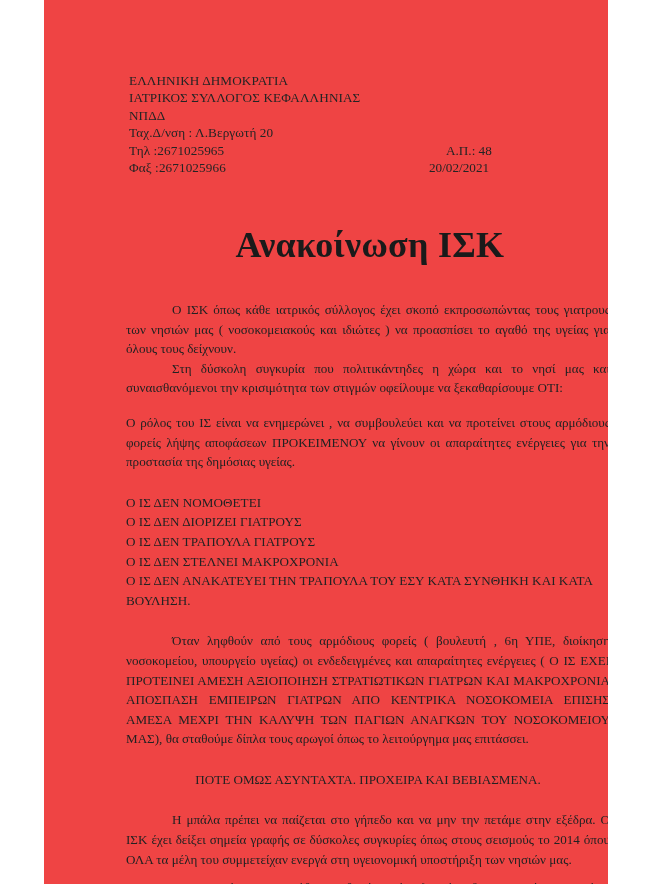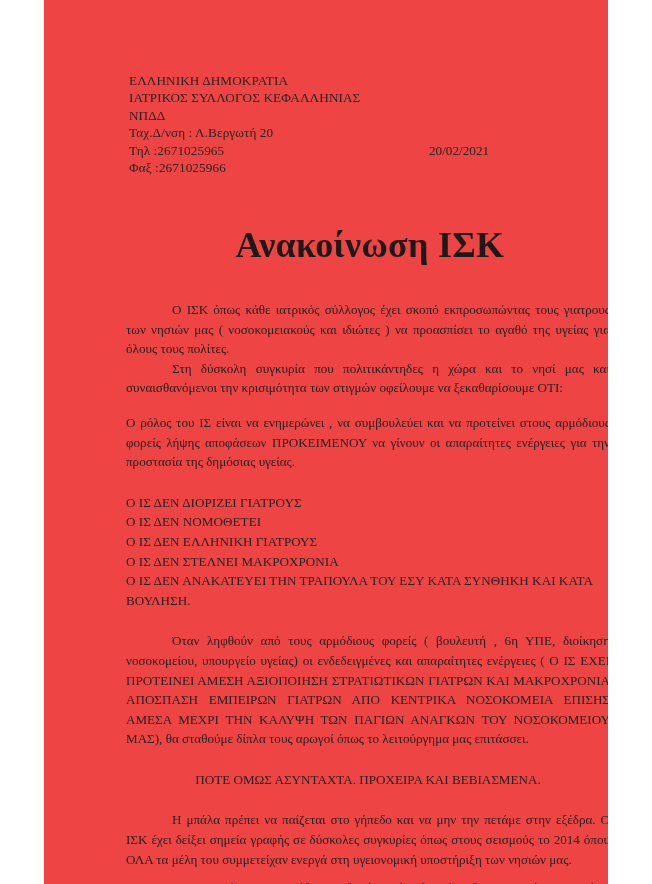--- a/index.html
+++ b/index.html
@@ -135,43 +135,44 @@
       <div class="lh-line">ΙΑΤΡΙΚΟΣ ΣΥΛΛΟΓΟΣ ΚΕΦΑΛΛΗΝΙΑΣ</div>
       <div class="lh-line">ΝΠΔΔ</div>
       <div class="lh-line">Ταχ.Δ/νση : Λ.Βεργωτή 20</div>
 
       <div class="lh-split">
         <div class="lh-left">
           <div class="lh-line">Τηλ :2671025965</div>
           <div class="lh-line">Φαξ :2671025966</div>
         </div>
         <div class="lh-right">
+          <div class="ref-line ref-no">Α.Π.: 48</div>
           <div class="ref-line">20/02/2021</div>
         </div>
       </div>
     </div>
   </div>
 
   <div class="doc-title">Ανακοίνωση ΙΣΚ</div>
 
   <div class="body">
 
-    <p class="para indent">Ο ΙΣΚ όπως κάθε ιατρικός σύλλογος έχει σκοπό εκπροσωπώντας τους γιατρους των νησιών μας ( νοσοκομειακούς και ιδιώτες ) να προασπίσει το αγαθό της υγείας για όλους τους πολίτες.</p>
+    <p class="para indent">Ο ΙΣΚ όπως κάθε ιατρικός σύλλογος έχει σκοπό εκπροσωπώντας τους γιατρους των νησιών μας ( νοσοκομειακούς και ιδιώτες ) να προασπίσει το αγαθό της υγείας για όλους τους δείχνουν.</p>
     <p class="para indent">Στη δύσκολη συγκυρία που πολιτικάντηδες η χώρα και το νησί μας και συναισθανόμενοι την κρισιμότητα των στιγμών οφείλουμε να ξεκαθαρίσουμε ΟΤΙ:</p>
 
     <div class="gap-md"></div>
 
     <p class="para">Ο ρόλος του ΙΣ είναι να ενημερώνει , να συμβουλεύει και να προτείνει στους αρμόδιους φορείς λήψης αποφάσεων ΠΡΟΚΕΙΜΕΝΟΥ να γίνουν οι απαραίτητες ενέργειες για την προστασία της δημόσιας υγείας.</p>
 
     <div class="gap-lg"></div>
 
     <ul class="stmt-list">
+      <li class="stmt">Ο ΙΣ ΔΕΝ ΝΟΜΟΘΕΤΕΙ</li>
       <li class="stmt">Ο ΙΣ ΔΕΝ ΔΙΟΡΙΖΕΙ ΓΙΑΤΡΟΥΣ</li>
-      <li class="stmt">Ο ΙΣ ΔΕΝ ΝΟΜΟΘΕΤΕΙ</li>
-      <li class="stmt">Ο ΙΣ ΔΕΝ ΕΛΛΗΝΙΚΗ ΓΙΑΤΡΟΥΣ</li>
+      <li class="stmt">Ο ΙΣ ΔΕΝ ΤΡΑΠΟΥΛΑ ΓΙΑΤΡΟΥΣ</li>
       <li class="stmt">Ο ΙΣ ΔΕΝ ΣΤΕΛΝΕΙ ΜΑΚΡΟΧΡΟΝΙΑ</li>
       <li class="stmt">Ο ΙΣ ΔΕΝ ΑΝΑΚΑΤΕΥΕΙ ΤΗΝ ΤΡΑΠΟΥΛΑ ΤΟΥ ΕΣΥ ΚΑΤΑ ΣΥΝΘΗΚΗ ΚΑΙ ΚΑΤΑ ΒΟΥΛΗΣΗ.</li>
     </ul>
 
     <div class="gap-lg"></div>
 
     <p class="para indent">Όταν ληφθούν από τους αρμόδιους φορείς ( βουλευτή , 6η ΥΠΕ, διοίκηση νοσοκομείου, υπουργείο υγείας) οι ενδεδειγμένες και απαραίτητες ενέργειες ( Ο ΙΣ ΕΧΕΙ ΠΡΟΤΕΙΝΕΙ ΑΜΕΣΗ ΑΞΙΟΠΟΙΗΣΗ ΣΤΡΑΤΙΩΤΙΚΩΝ ΓΙΑΤΡΩΝ ΚΑΙ ΜΑΚΡΟΧΡΟΝΙΑ ΑΠΟΣΠΑΣΗ ΕΜΠΕΙΡΩΝ ΓΙΑΤΡΩΝ ΑΠΟ ΚΕΝΤΡΙΚΑ ΝΟΣΟΚΟΜΕΙΑ ΕΠΙΣΗΣ ΑΜΕΣΑ ΜΕΧΡΙ ΤΗΝ ΚΑΛΥΨΗ ΤΩΝ ΠΑΓΙΩΝ ΑΝΑΓΚΩΝ ΤΟΥ ΝΟΣΟΚΟΜΕΙΟΥ ΜΑΣ), θα σταθούμε δίπλα τους αρωγοί όπως το λειτούργημα μας επιτάσσει.</p>
 
     <div class="gap-lg"></div>
 

